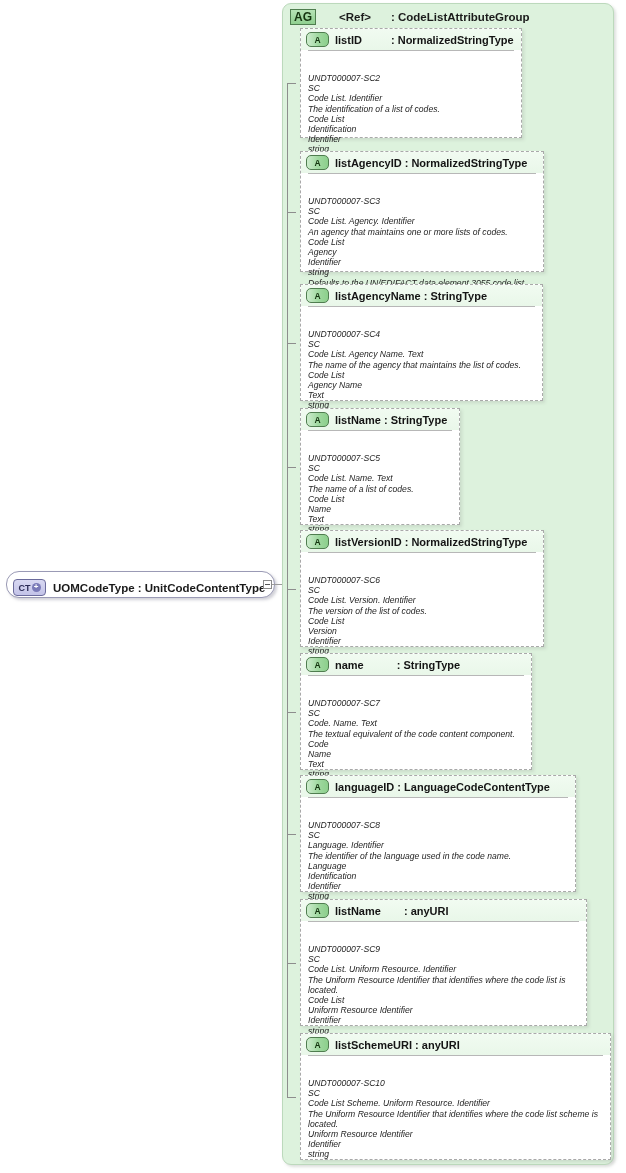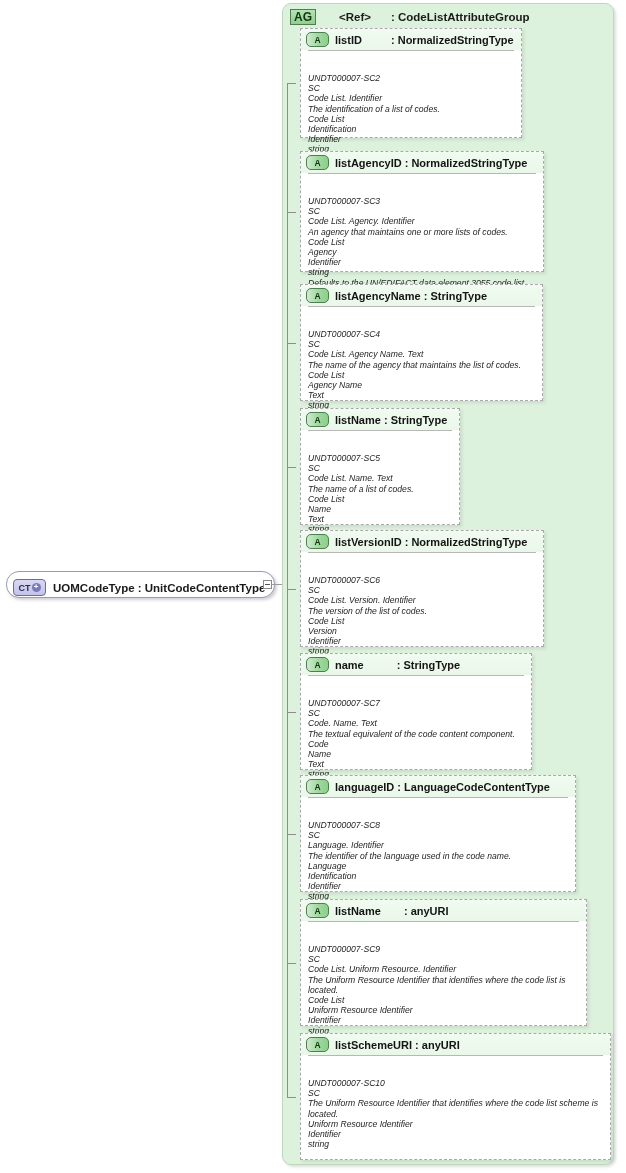--- a/index.html
+++ b/index.html
@@ -368,20 +368,21 @@
     </div>
     <div class="attr-box" style="left: 300px; top: 1033px; width: 311px; height: 127px;">
       <div class="attr-head">
         <span class="a-icon">A</span>
         <span class="attr-title"><span>listSchemeURI</span><span class="sp" style="width: 0px;"></span><span> : </span><span>anyURI</span></span>
       </div>
       <div class="attr-rule"></div>
       <div class="attr-body">
         <div class="ln">UNDT000007-SC10</div>
         <div class="ln">SC</div>
+        <div class="ln">Code List Scheme. Uniform Resource. Identifier</div>
         <div class="ln wrap">The Uniform Resource Identifier that identifies where the code list scheme is located.</div>
         <div class="ln">Uniform Resource Identifier</div>
         <div class="ln">Identifier</div>
         <div class="ln">string</div>
       </div>
     </div>
   </div>
 
 <div class="branch" style="top: 83px;"></div>
 <div class="branch" style="top: 211.5px;"></div>

